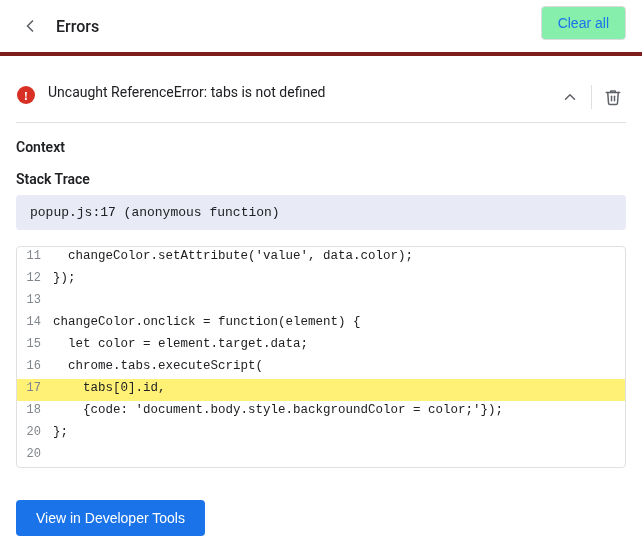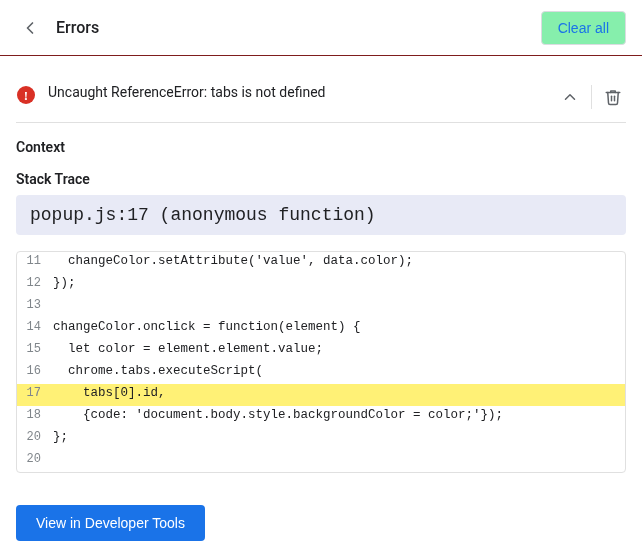--- a/index.html
+++ b/index.html
@@ -7,24 +7,24 @@
       font-family: -apple-system, BlinkMacSystemFont, 'Segoe UI', Roboto, sans-serif;
       background: #fff;
       width: 642px;
       min-height: 559px;
       color: #202124;
     }
 
     
     .header {
       display: flex;
-      align-items: center;
+      align-items: flex-end;
       justify-content: space-between;
       padding: 12px 16px;
-      border-bottom: 1px solid #7f1d1d;
+      border-bottom: 4px solid #7f1d1d;
       height: 56px;
     }
     .header-left {
       display: flex;
       align-items: center;
       gap: 12px;
     }
     .back-btn {
       display: flex;
       align-items: center;
@@ -116,21 +116,21 @@
       font-size: 14px;
       color: #202124;
       margin-bottom: 0;
     }
 
     
     .stack-trace-box {
       background: #e8eaf6;
       border-radius: 4px;
       padding: 10px 14px;
-      font-size: 18px;
+      font-size: 13px;
       font-family: 'Courier New', Courier, monospace;
       color: #202124;
       margin-top: 8px;
     }
 
     
     .code-block {
       border: 1px solid #e0e0e0;
       border-radius: 4px;
       overflow: hidden;
@@ -261,21 +261,21 @@
           <div class="code-line">
             <span class="line-num">13</span>
             <span class="line-code"></span>
           </div>
           <div class="code-line">
             <span class="line-num">14</span>
             <span class="line-code">changeColor.onclick = function(element) {</span>
           </div>
           <div class="code-line">
             <span class="line-num">15</span>
-            <span class="line-code">  let color = element.element.value;</span>
+            <span class="line-code">  let color = element.target.data;</span>
           </div>
           <div class="code-line">
             <span class="line-num">16</span>
             <span class="line-code">  chrome.tabs.executeScript(</span>
           </div>
           <div class="code-line highlighted">
             <span class="line-num">17</span>
             <span class="line-code">    tabs[0].id,</span>
           </div>
           <div class="code-line">

